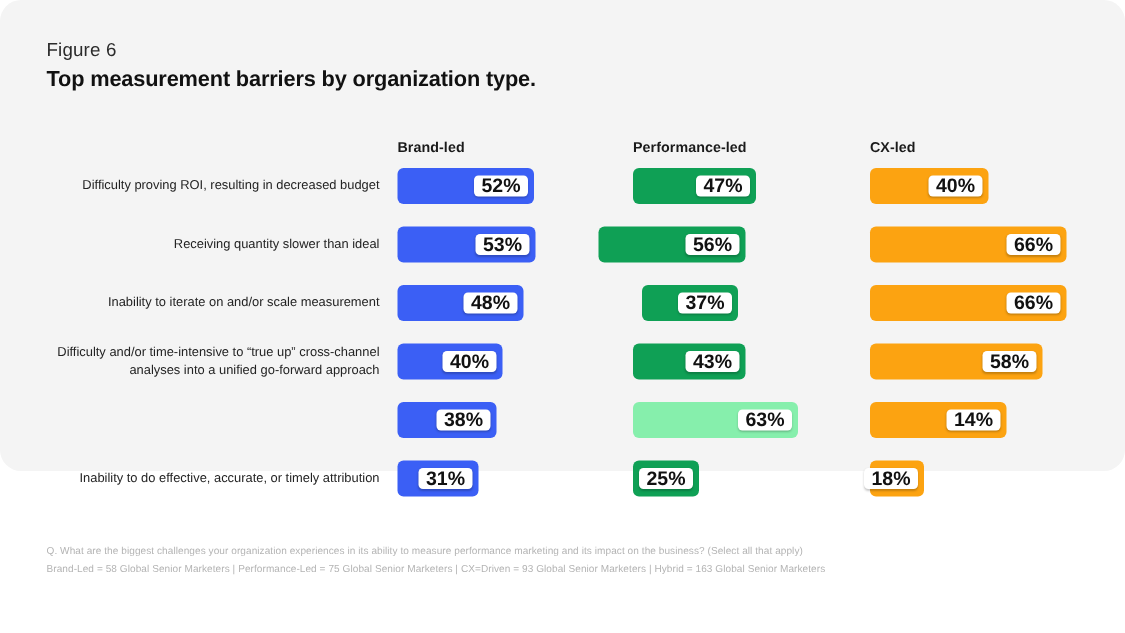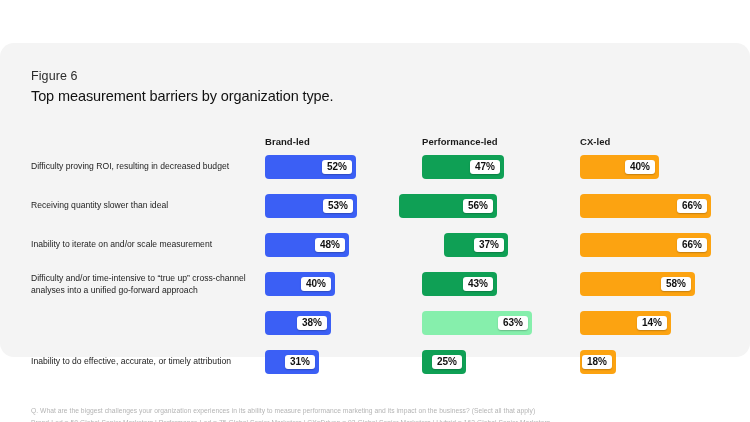--- a/index.html
+++ b/index.html
@@ -14,36 +14,35 @@
     overflow: hidden;
   }
   #card {
     position: absolute;
     left: 0; top: 0;
     width: 750px;
     height: 314px;
     background: #f4f4f4;
     border-radius: 14px;
     box-sizing: border-box;
-    margin-top: 43px;
   }
   #fig-label {
     position: absolute;
     left: 31px;
     top: 26px;
     font-size: 12.5px;
     color: #2b2b2b;
     letter-spacing: 0.1px;
   }
   #title {
     position: absolute;
     left: 31px;
     top: 45px;
     font-size: 14.5px;
-    font-weight: normal;
+    font-weight: bold;
     color: #111111;
     letter-spacing: -0.1px;
   }
 
   
   .col-head {
     position: absolute;
     top: 93px;
     font-size: 9.5px;
     font-weight: bold;
@@ -63,20 +62,21 @@
   }
   .row-label {
     position: absolute;
     left: 31px;
     width: 222px;
     font-size: 8.6px;
     line-height: 11.5px;
     color: #232323;
     top: 50%;
     transform: translateY(-50%);
+    text-align: right;
   }
 
   
   .barcell {
     position: absolute;
     top: 50%;
     transform: translateY(-50%);
     height: 24px;
   }
   .bar {
@@ -84,21 +84,21 @@
     border-radius: 4px;
     position: relative;
     box-sizing: border-box;
     display: flex;
     align-items: center;
     justify-content: flex-end;
   }
   .chip {
     background: #ffffff;
     border-radius: 3px;
-    font-size: 10px;
+    font-size: 13px;
     font-weight: bold;
     color: #111111;
     padding: 2px 5px 2.5px 5px;
     margin-right: 4px;
     line-height: 9px;
     box-shadow: 0 1px 1.5px rgba(0,0,0,0.22);
     white-space: nowrap;
   }
 
   
@@ -162,21 +162,21 @@
           </div>
         </div>
       </div>
       <div class="row" style="top: 185px;">
         <div class="row-label">Inability to iterate on and/or scale measurement</div>
         <div class="barcell" style="left: 265px;">
           <div class="bar" style="background: rgb(59, 95, 245); width: 84px;">
             <span class="chip">48%</span>
           </div>
         </div>
-        <div class="barcell" style="left: 444px;">
+        <div class="barcell" style="left: 428px;">
           <div class="bar" style="background: rgb(15, 160, 85); width: 64px;">
             <span class="chip">37%</span>
           </div>
         </div>
         <div class="barcell" style="left: 580px;">
           <div class="bar" style="background: rgb(252, 163, 17); width: 131px;">
             <span class="chip">66%</span>
           </div>
         </div>
       </div>

